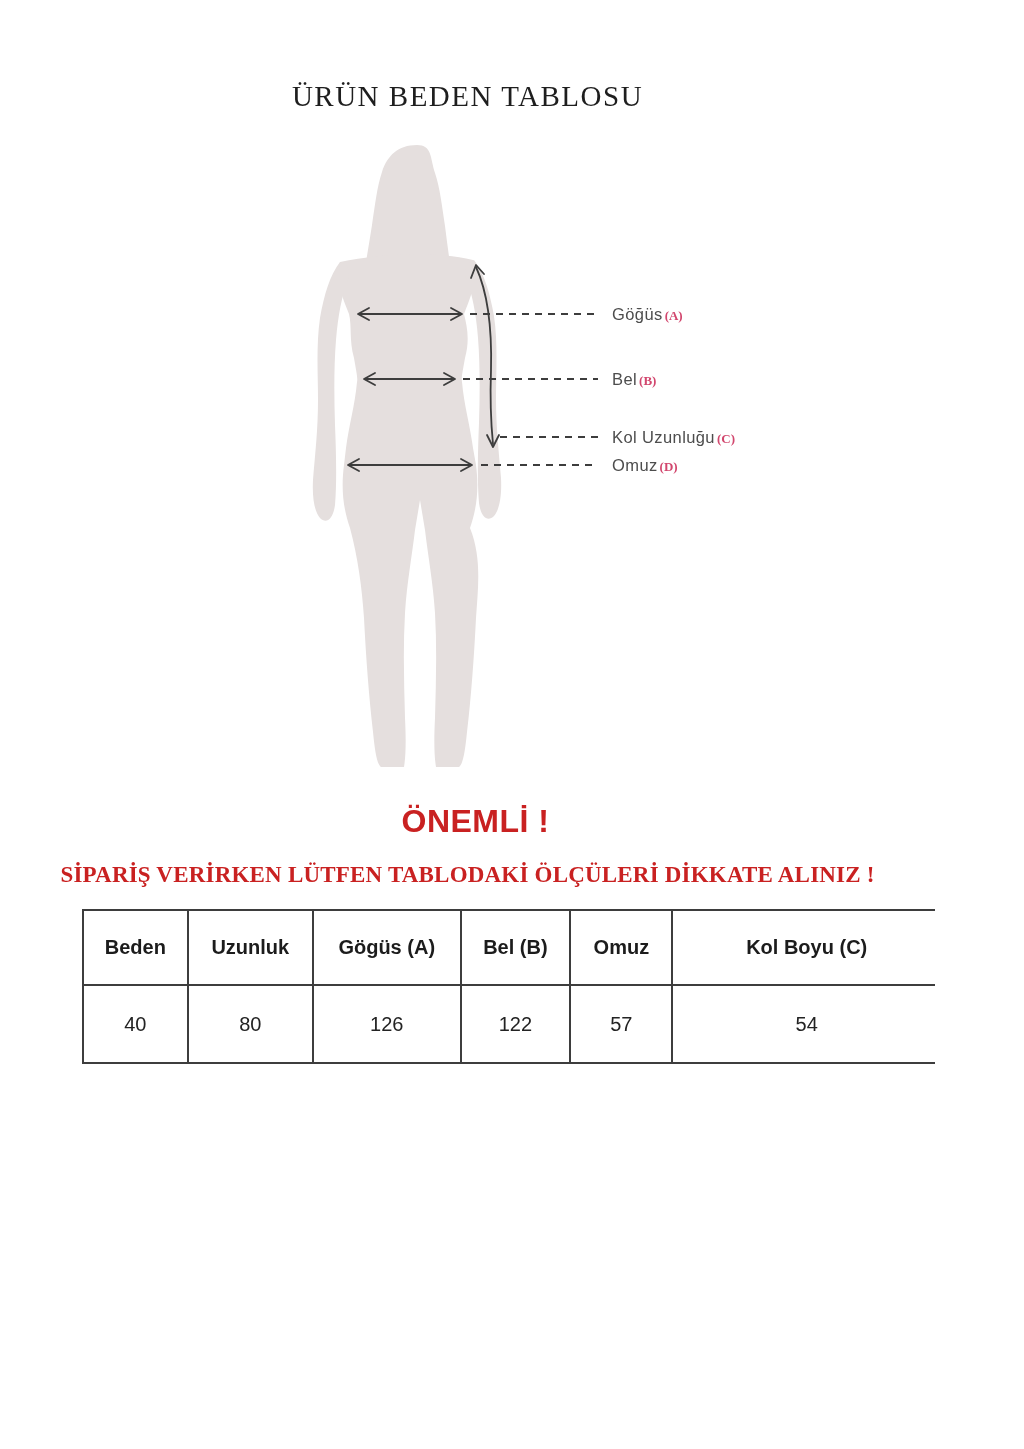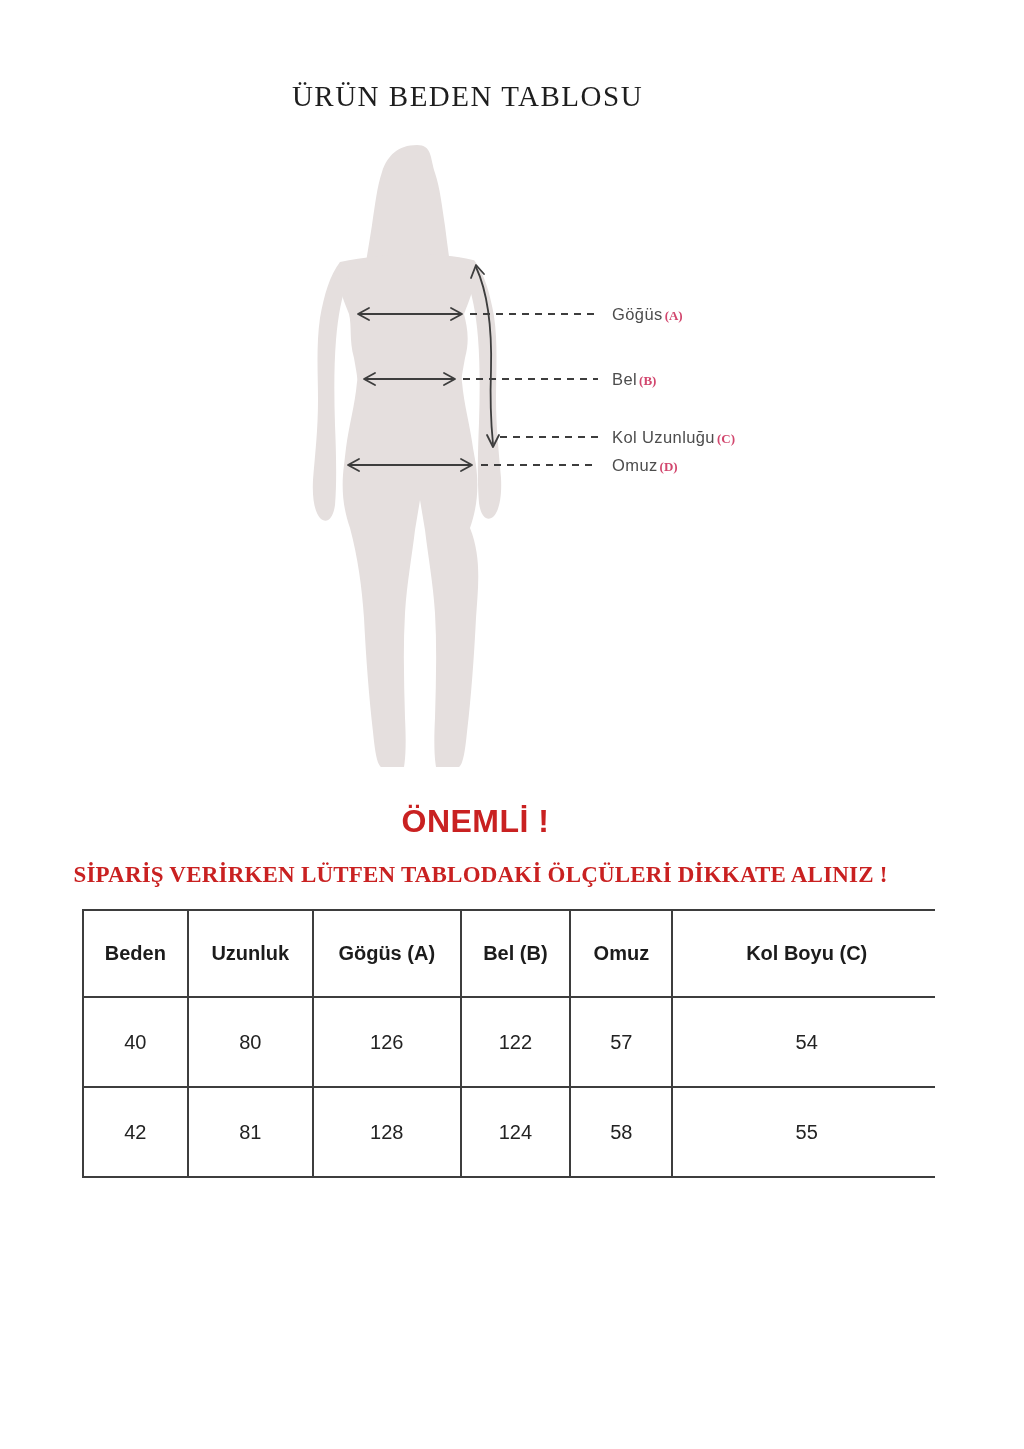--- a/index.html
+++ b/index.html
@@ -39,33 +39,32 @@
     font-family:Liberation Sans, sans-serif;
     font-size:32px;font-weight:bold;letter-spacing:0.5px;
     color:var(--red);
   }
   .warning{
     position:absolute;top:862px;left:0;width:100%;
     text-align:center;
     font-family:"Liberation Serif",serif;
     font-size:23px;font-weight:bold;letter-spacing:0.2px;
     color:var(--red);
-    padding-left:13px;
   }
   .size-table{
     position:absolute;top:909px;left:82px;width:860px;
     border-collapse:collapse;table-layout:fixed;
     background:#fff;
   }
   .size-table th,.size-table td{
     border:2px solid #3d3d3d;
     text-align:center;vertical-align:middle;
     font-family:"Liberation Sans",sans-serif;
     color:#1c1c1c;
-    padding:16px;
+    padding:10px;
   }
   .size-table th{height:53px;font-size:20px;font-weight:bold;}
   .size-table td{height:56px;font-size:20px;font-weight:normal;color:#232323;}
 </style>
 </head>
 <body>
 
 <div class="page">
 
   <h1 class="title">ÜRÜN BEDEN TABLOSU</h1>
@@ -170,24 +169,16 @@
     </thead>
     <tbody>
         <tr>
           <td>40</td>
           <td>80</td>
           <td>126</td>
           <td>122</td>
           <td>57</td>
           <td>54</td>
         </tr>
-        <tr>
-          <td>42</td>
-          <td>81</td>
-          <td>128</td>
-          <td>124</td>
-          <td>58</td>
-          <td>55</td>
-        </tr>
       </tbody>
   </table>
 
 </div>
 
 </body></html>

